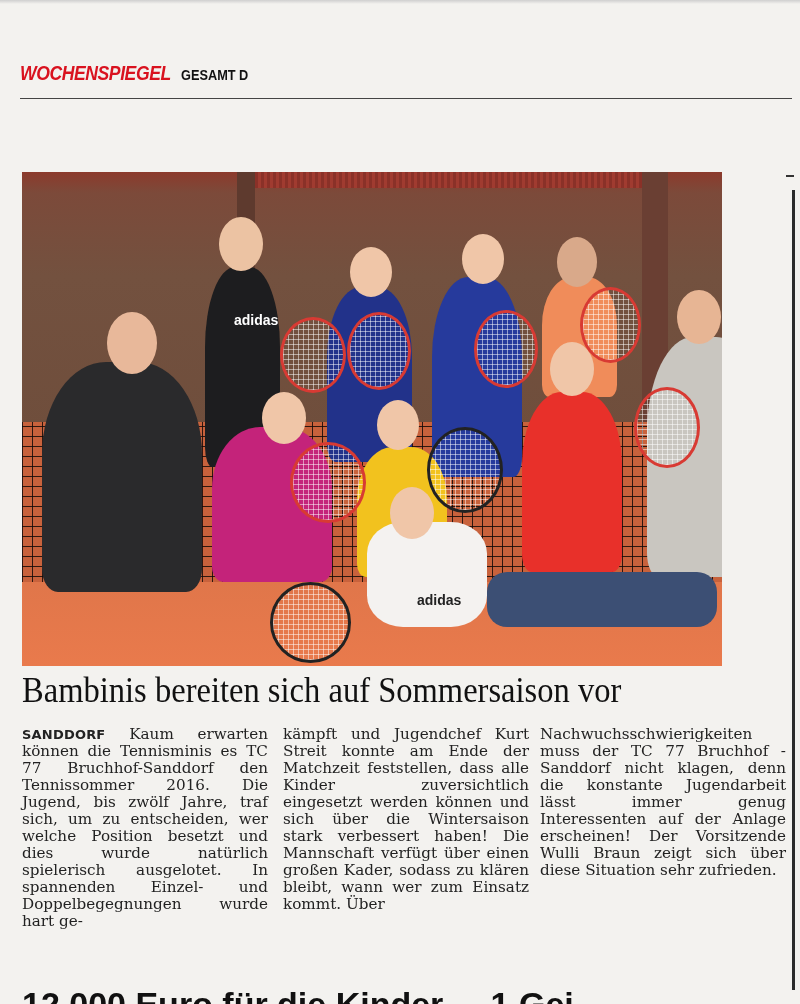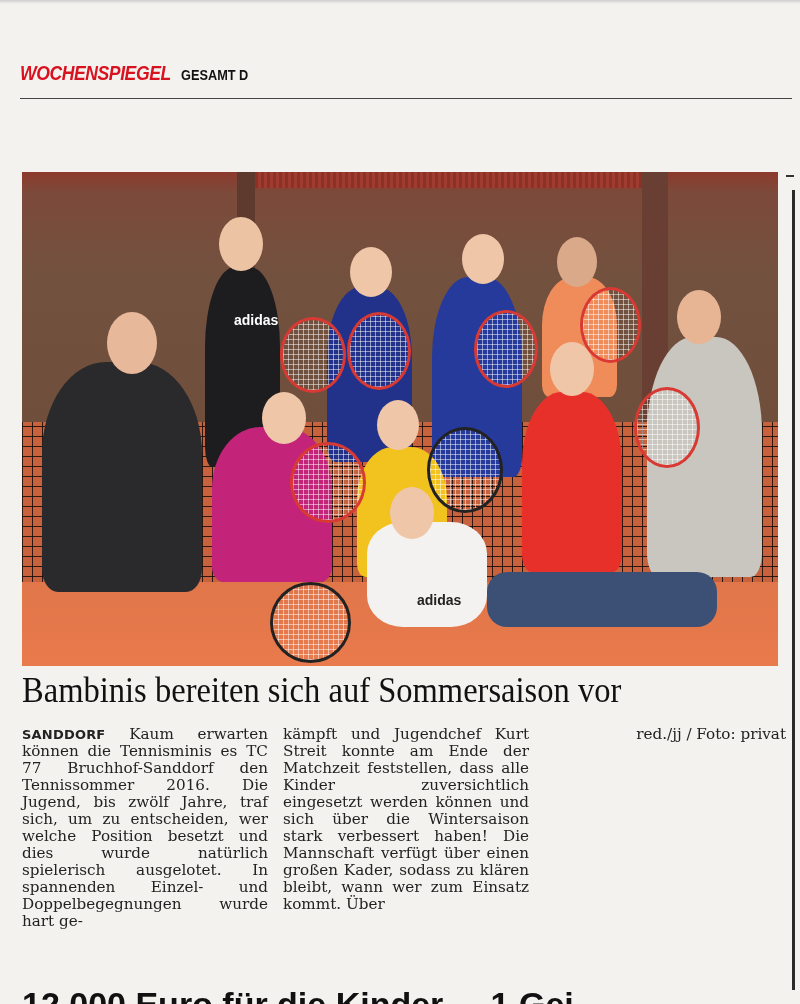--- a/index.html
+++ b/index.html
@@ -8,21 +8,21 @@
     background:#f3f2ef;
     font-family:"DejaVu Serif", serif;
     color:#1a1a1a;
   }
   .topbleed { position:absolute; left:0; top:0; width:800px; height:4px; background:linear-gradient(#cfcfcf,#f3f2ef); }
   .masthead { position:absolute; left:20px; top:62px; height:24px; display:flex; align-items:baseline; gap:10px; }
   .brand { font-family:"Liberation Sans", sans-serif; font-weight:bold; font-style:italic; color:#d9121f; font-size:20px; letter-spacing:-0.5px; transform:scaleX(0.88); transform-origin:left; display:inline-block; margin-right:-20px; }
   .edition { font-family:"Liberation Sans", sans-serif; font-weight:bold; color:#111; font-size:15px; transform:scaleX(0.85); transform-origin:left; display:inline-block; }
   .rule { position:absolute; left:20px; top:98px; width:772px; height:1px; background:#444; }
 
-  .photo { position:absolute; left:22px; top:172px; width:756px; height:494px; overflow:hidden; background:#7a3d2c; }
+  .photo { position:absolute; left:22px; top:172px; width:700px; height:494px; overflow:hidden; background:#7a3d2c; }
   .photo .wall { position:absolute; left:0; top:0; width:100%; height:260px;
     background:linear-gradient(180deg,#8c3a2c 0%,#7c4a3a 8%,#73513f 40%,#6f4e3c 100%); }
   .photo .beam1 { position:absolute; left:215px; top:0; width:18px; height:300px; background:#5e3a2e; }
   .photo .beam2 { position:absolute; left:620px; top:0; width:26px; height:300px; background:#6a3f33; }
   .photo .ceil { position:absolute; left:230px; top:0; width:400px; height:16px; background:repeating-linear-gradient(90deg,#a03b30 0 3px,#8a3128 3px 6px); }
   .photo .net { position:absolute; left:0; top:250px; width:100%; height:165px;
     background:
       repeating-linear-gradient(0deg, rgba(20,10,8,.85) 0 1px, transparent 1px 10px),
       repeating-linear-gradient(90deg, rgba(20,10,8,.85) 0 1px, transparent 1px 10px),
       #c8623c; }
@@ -113,16 +113,16 @@
 
 <div class="headline">Bambinis bereiten sich auf Sommersaison vor</div>
 
 <div class="col col1">
   <p><span class="dateline">SANDDORF</span> <span>Kaum erwarten können die Tennisminis es TC 77 Bruchhof-Sanddorf den Tennissommer 2016. Die Jugend, bis zwölf Jahre, traf sich, um zu entscheiden, wer welche Position besetzt und dies wurde natürlich spielerisch ausgelotet. In spannenden Einzel- und Doppelbegegnungen wurde hart ge-</span></p>
 </div>
 <div class="col col2">
   <p>kämpft und Jugendchef Kurt Streit konnte am Ende der Matchzeit feststellen, dass alle Kinder zuversichtlich eingesetzt werden können und sich über die Wintersaison stark verbessert haben! Die Mannschaft verfügt über einen großen Kader, sodass zu klären bleibt, wann wer zum Einsatz kommt. Über</p>
 </div>
 <div class="col col3">
-  <span class="credit">red./jj / Foto: privat</span>
+  <p>Nachwuchsschwierigkeiten muss der TC 77 Bruchhof - Sanddorf nicht klagen, denn die konstante Jugendarbeit lässt immer genug Interessenten auf der Anlage erscheinen! Der Vorsitzende Wulli Braun zeigt sich über diese Situation sehr zufrieden.</p>
 </div>
 
 <div class="next-headline">12.000 Euro für die Kinder ... 1 Gei</div>
 
 </body></html>

